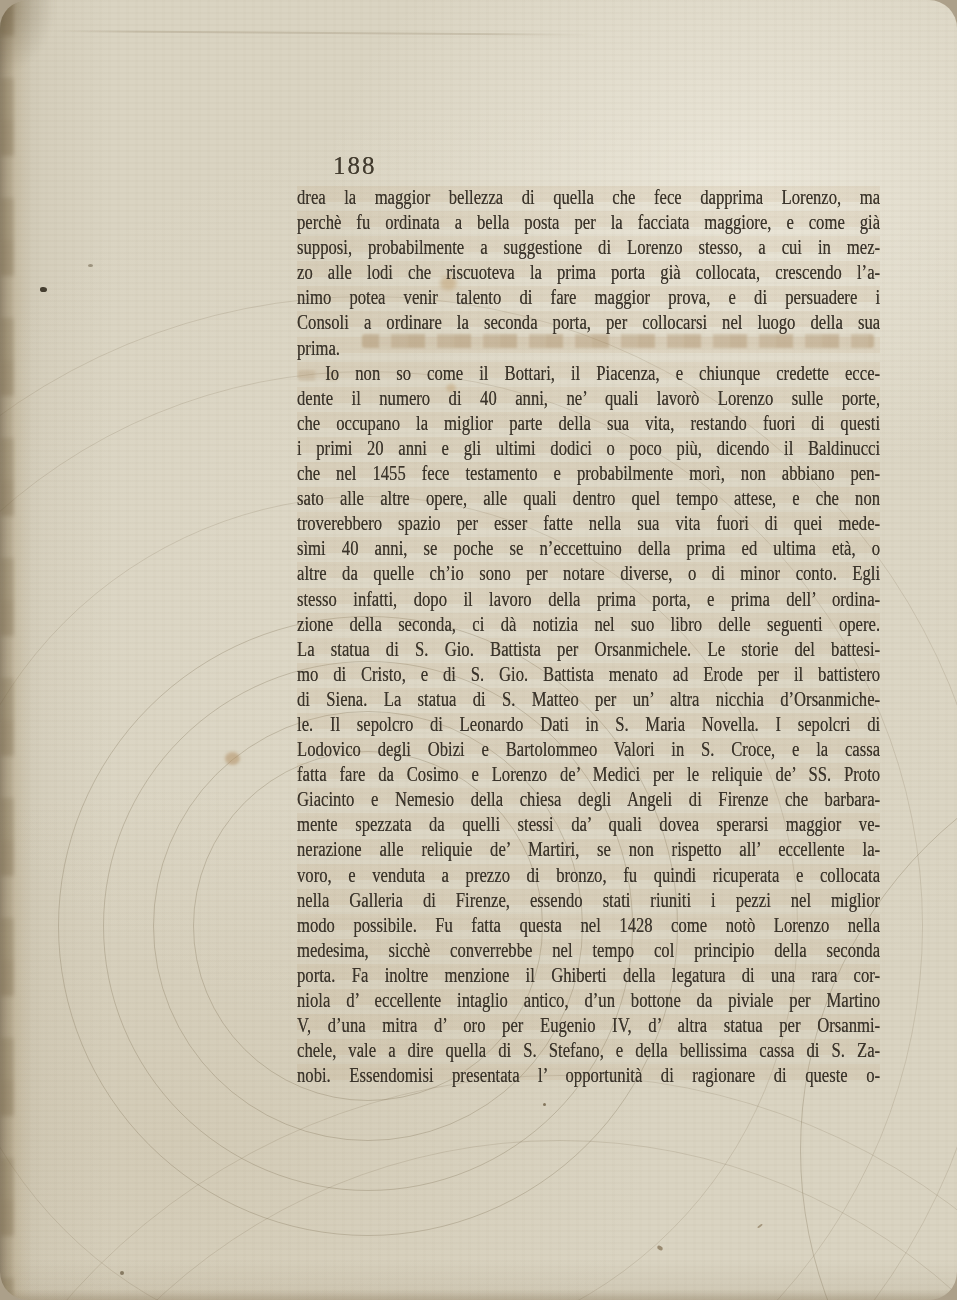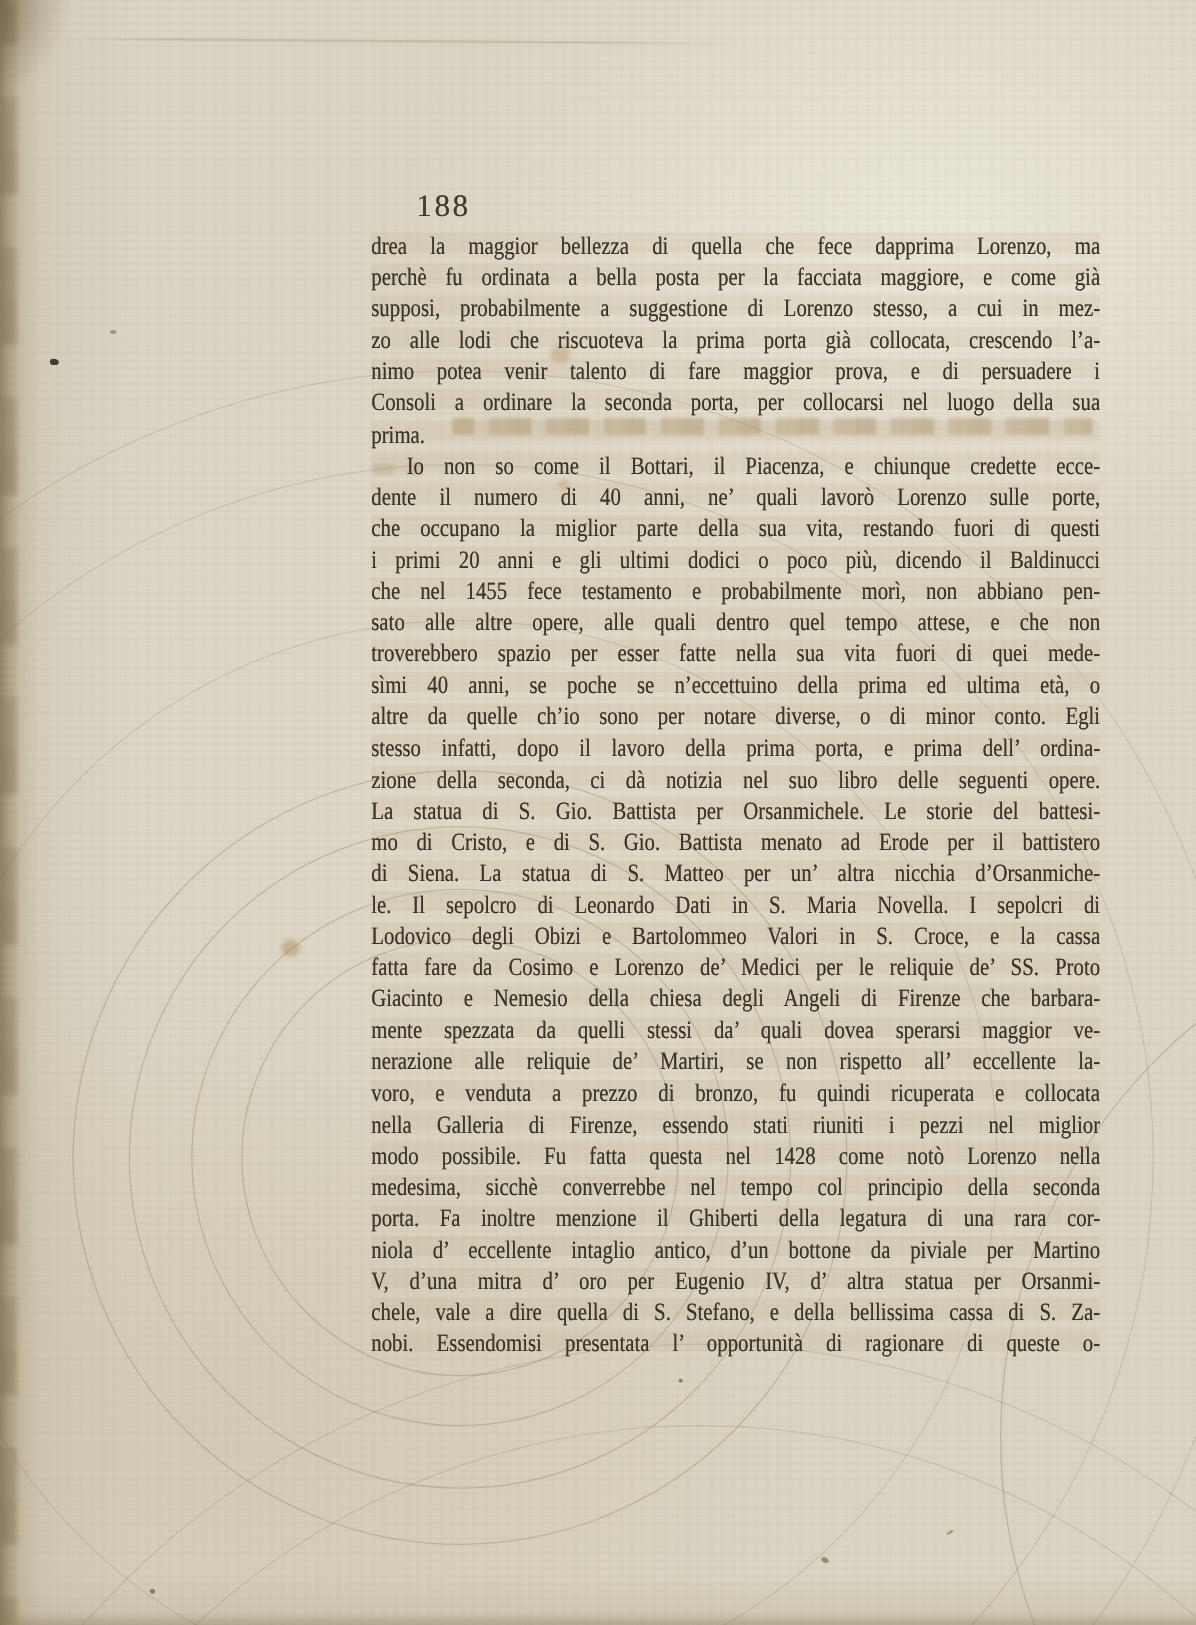--- a/index.html
+++ b/index.html
@@ -10,20 +10,21 @@
     width:957px;height:1300px;
     overflow:hidden;
     background:
       radial-gradient(ellipse 700px 500px at 78% 14%, rgba(240,236,224,0.75), rgba(240,236,224,0) 60%),
       radial-gradient(ellipse 800px 600px at 18% 88%, rgba(168,148,112,0.14), rgba(168,148,112,0) 60%),
       radial-gradient(ellipse 900px 700px at 55% 45%, rgba(232,227,213,0.35), rgba(232,227,213,0) 70%),
       linear-gradient(90deg, rgba(118,100,70,0.16) 0px, rgba(118,100,70,0.05) 45px, rgba(118,100,70,0) 110px),
       linear-gradient(0deg, rgba(130,112,82,0.14) 0px, rgba(130,112,82,0) 40px),
       #dad4c2;
     font-family:"Liberation Serif","DejaVu Serif",serif;
+    border-radius:28px;
   }
   .fibers{
     position:absolute;inset:0;
     background:
       repeating-linear-gradient(180deg, rgba(128,112,82,0.035) 0 2px, rgba(0,0,0,0) 2px 6px),
       repeating-linear-gradient(90deg, rgba(128,112,82,0.02) 0 3px, rgba(0,0,0,0) 3px 9px);
     pointer-events:none;
   }
   .edge-left{
     position:absolute;left:0;top:0;width:34px;height:100%;

